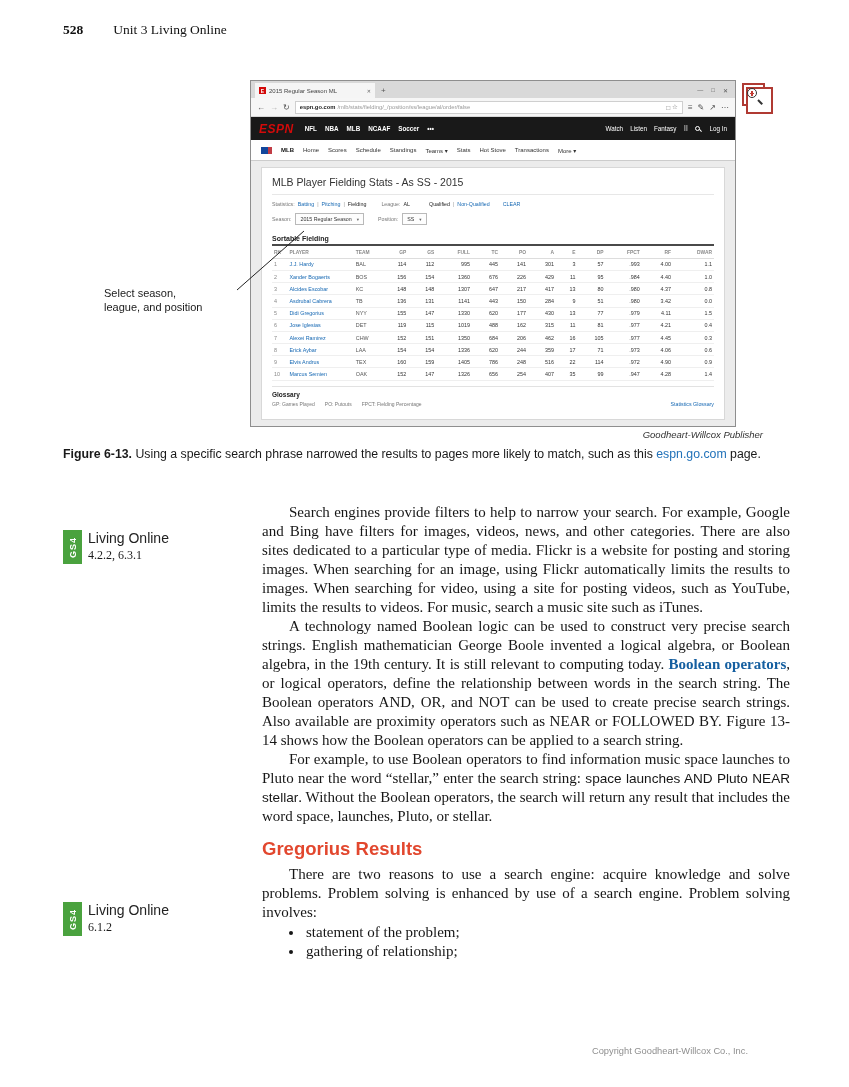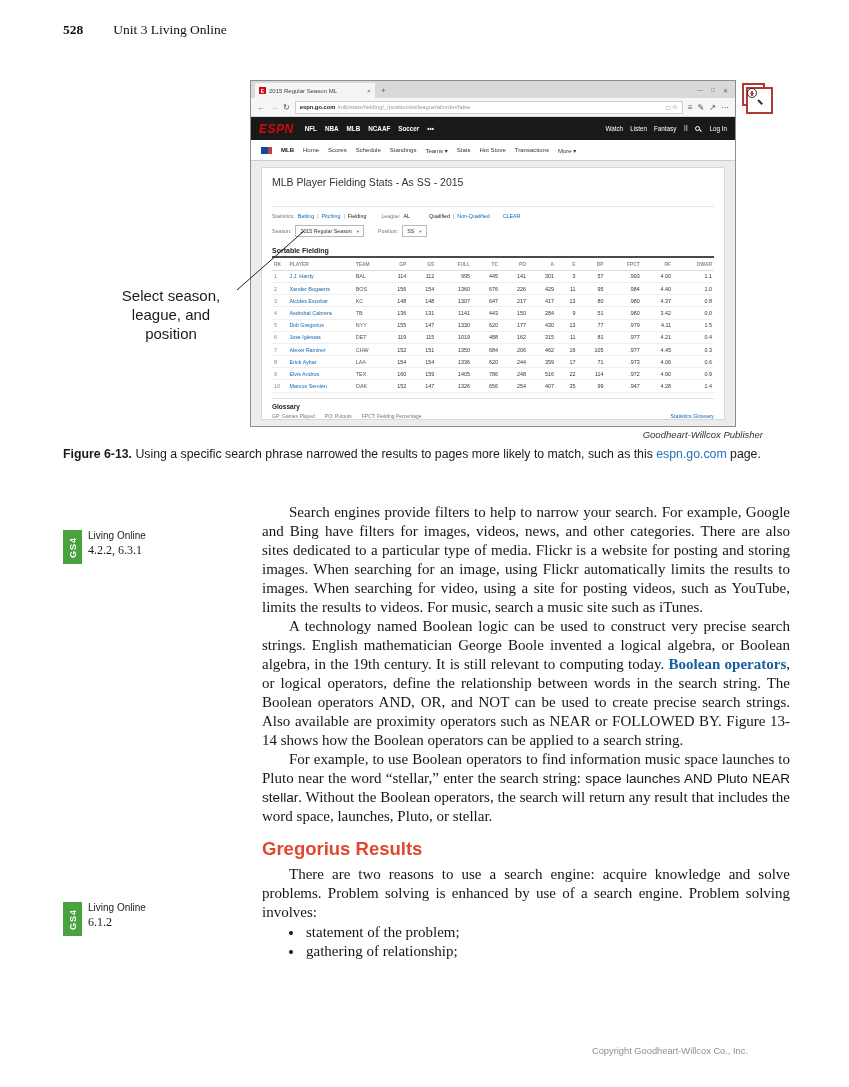--- a/index.html
+++ b/index.html
@@ -42,21 +42,21 @@
   .login { color:#fff; font-size:6.3px; }
 
   .subnav { height:21px; background:#fff; border-bottom:1px solid #ccc; display:flex; align-items:center; gap:9px; padding:0 10px; flex:none; }
   .mlb-logo { width:11px; height:7px; background:linear-gradient(90deg,#13479c 62%,#c13c45 62%); flex:none; }
   .subnav nav { display:flex; gap:9px; }
   .subnav-item { font-size:6px; color:#333; }
   .subnav nav .subnav-item:first-child { font-weight:bold; color:#111; }
 
   .site-content { flex:1; background:#ececec; padding:6px 10px; overflow:hidden; }
   .card { background:#fff; border:1px solid #d8d8d8; height:100%; padding:8px 10px; display:flex; flex-direction:column; }
-  .stats-title { font-size:10.5px; color:#333; border-bottom:1px solid #e7e7e7; padding-bottom:18px; margin-bottom:6px; }
+  .stats-title { font-size:10.5px; color:#333; border-bottom:1px solid #e7e7e7; padding-bottom:6px; margin-bottom:6px; }
   .filters1 { font-size:5.3px; color:#555; display:flex; align-items:center; gap:3px; margin-bottom:6px; }
   .flabel { color:#777; }
   .flink { color:#1668b3; text-decoration:none; }
   .fsep { color:#999; }
   .fcur { color:#222; }
   .lg { margin-left:12px; }
   .q { margin-left:16px; }
   .clear { margin-left:10px; }
   .filters2 { font-size:5.3px; display:flex; align-items:center; gap:4px; }
   .select { border:1px solid #b9b9b9; background:#fdfdfd; padding:2px 4px; display:inline-flex; align-items:center; gap:5px; color:#333; }
@@ -78,31 +78,31 @@
 
   
   .zoom-badge { position:absolute; left:742px; top:83px; width:23px; height:23px; background:#fff; border:2px solid #b03a33; z-index:3; }
   .zoom-badge::before { content:""; position:absolute; left:2px; top:2px; width:23px; height:23px; border:2px solid #b03a33; background:#fff; z-index:-1; }
   .zoom-mag { position:absolute; left:3px; top:3px; width:10px; height:10px; border:1.6px solid #333; border-radius:50%; }
   .zoom-mag .plus-h { position:absolute; left:1.6px; top:3.6px; width:4.8px; height:1.3px; background:#c23b32; }
   .zoom-mag .plus-v { position:absolute; left:3.4px; top:1.8px; width:1.3px; height:4.8px; background:#c23b32; }
   .zoom-handle { position:absolute; left:13.5px; top:13.5px; width:6px; height:2px; background:#333; transform:rotate(45deg); transform-origin:left center; }
 
   
-  .callout { position:absolute; left:104px; top:287px; width:134px; font-family:"Liberation Sans",sans-serif; font-size:15px; color:#1a1a1a; text-align:center; line-height:1.25; }
+  .callout { position:absolute; left:104px; top:287px; width:134px; font-family:"Liberation Sans",sans-serif; font-size:11px; color:#1a1a1a; text-align:left; line-height:1.25; }
   .callout-arrow { position:absolute; left:236px; top:228px; width:70px; height:64px; }
   .credit { position:absolute; left:63px; top:429px; width:700px; text-align:right; font-family:"Liberation Sans",sans-serif; font-style:italic; font-size:9.5px; color:#333; }
   .caption { position:absolute; left:63px; top:446px; width:706px; font-family:"Liberation Sans",sans-serif; font-size:12.3px; color:#1a1a1a; line-height:1.32; margin:0; }
   .cap-link { color:#2272b9; text-decoration:none; }
 
   
   .std-badge { position:absolute; left:63px; display:flex; gap:6px; align-items:flex-start; }
   .b1 { top:530px; } .b2 { top:902px; }
   .gs4 { width:19px; height:34px; background:#4aa23e; color:#fff; display:flex; align-items:center; justify-content:center; font-family:"Liberation Sans",sans-serif; font-size:9px; font-weight:bold; writing-mode:vertical-rl; transform:rotate(180deg); letter-spacing:1px; flex:none; }
-  .std-cat { font-family:"Liberation Sans",sans-serif; font-size:10px; color:#222; }
+  .std-cat { font-family:"Liberation Sans",sans-serif; font-size:14px; color:#222; }
   .std-codes { font-family:"Liberation Serif",serif; font-size:12px; color:#1a1a1a; margin-top:2px; }
 
   
   .main-col { position:absolute; left:262px; top:503px; width:528px; font-family:"Liberation Serif",serif; font-size:15px; line-height:19px; color:#161616; text-align:justify; }
   .bodytext { margin:0; text-indent:27px; }
   .keyterm { color:#155fa0; font-weight:bold; }
   .searchstr { font-family:"Liberation Sans",sans-serif; font-size:13.6px; }
   .section-heading { font-family:"Liberation Sans",sans-serif; color:#e2472e; font-size:18.5px; margin:13px 0 7px 0; font-weight:bold; }
   .bullets { margin:1px 0 0 0; padding-left:42px; }
   .bullets li { padding-left:2px; }

